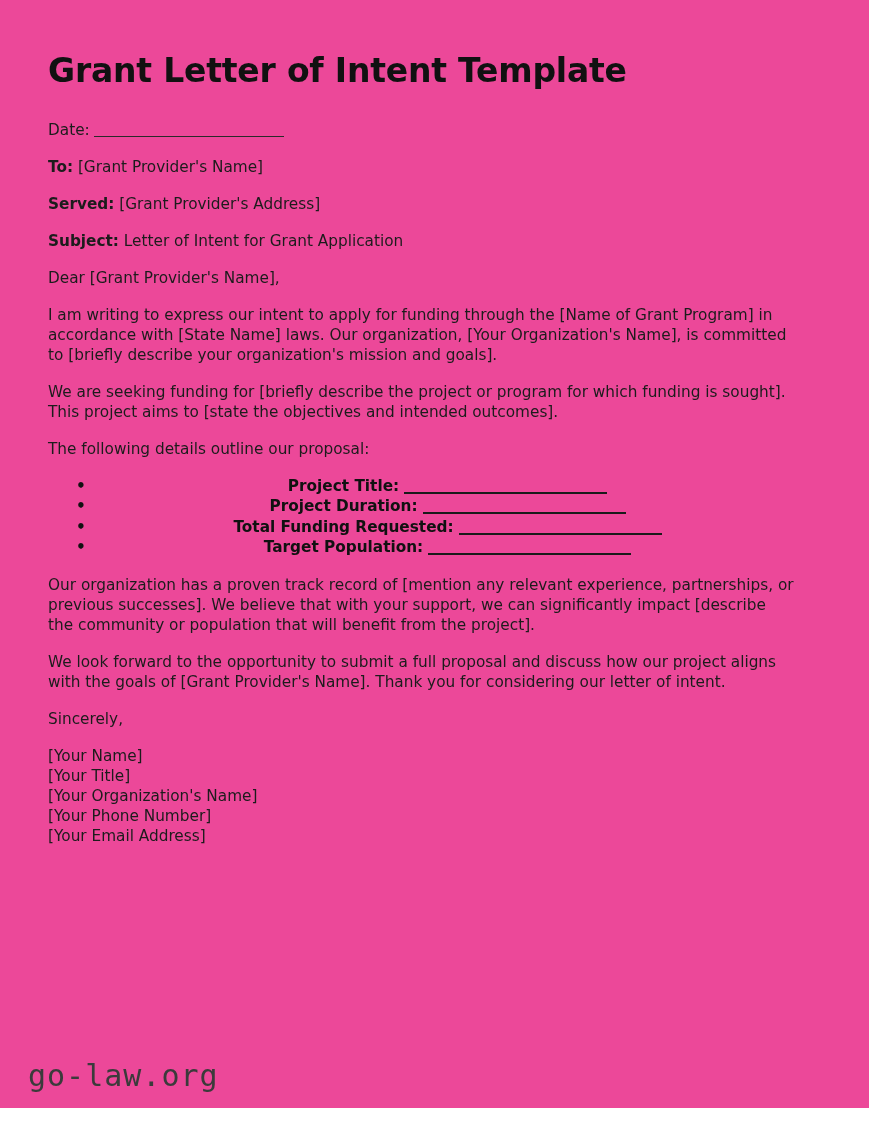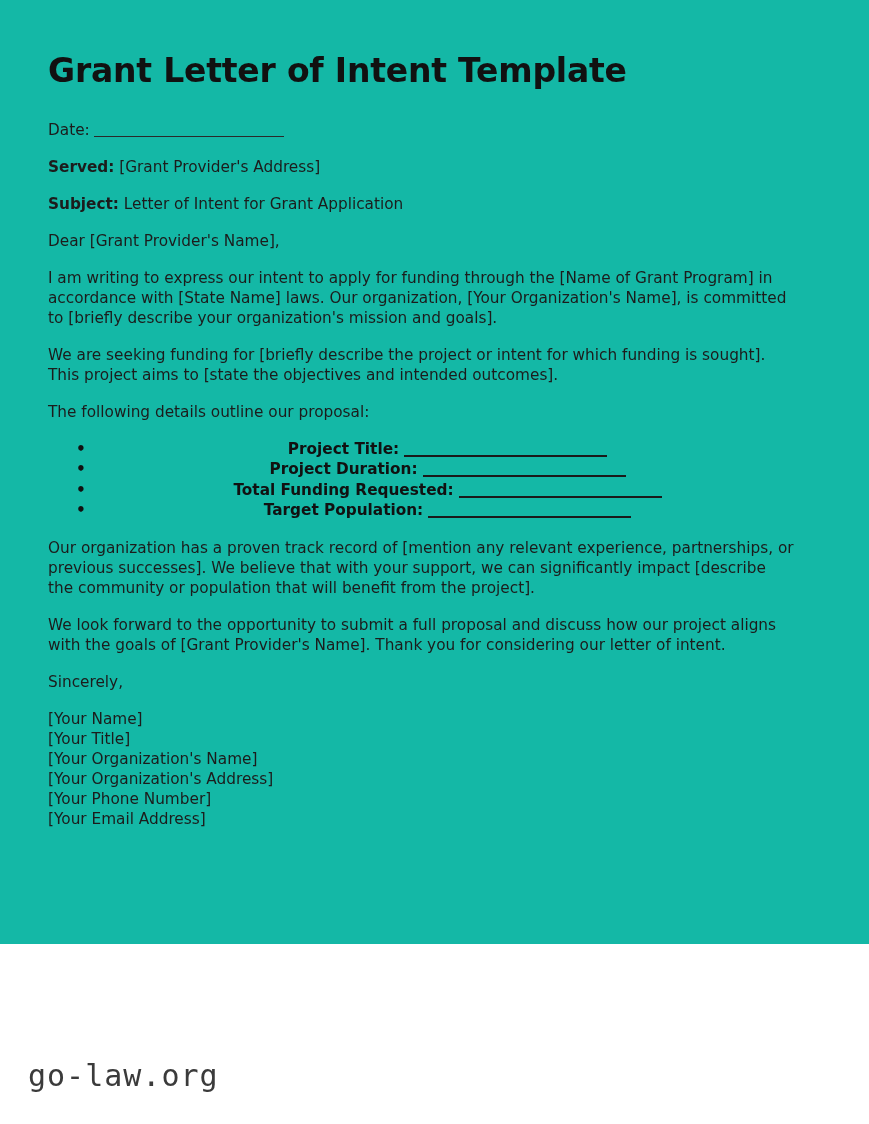--- a/index.html
+++ b/index.html
@@ -13,22 +13,22 @@
     height: 1124px;
     position: relative;
     font-family: "DejaVu Sans", "Liberation Sans", sans-serif;
     color: #1a1a1a;
     overflow: hidden;
   }
   .page {
     position: absolute;
     left: 0; top: 0;
     width: 869px;
-    height: 944px;
-    background: #14b8a6;
+    height: 1108px;
+    background: #ec4899;
     box-sizing: border-box;
   }
   .content {
     position: absolute;
     left: 48px;
     top: 52px;
     width: 755px;
   }
   h1.doc-title {
     font-size: 33px;
@@ -115,36 +115,40 @@
 
 <div class="page">
   <div class="content">
 
     <h1 class="doc-title">Grant Letter of Intent Template</h1>
 
     <p class="para">
       <span>Date:</span><span class="blank-inline blank-date"></span>
     </p>
 
+    <p class="para">
+      <span class="lbl">To:</span>
+      <span>[Grant Provider's Name]</span>
+    </p>
 
     <p class="para">
       <span class="lbl">Served:</span>
       <span>[Grant Provider's Address]</span>
     </p>
 
     <p class="para">
       <span class="lbl">Subject:</span>
       <span>Letter of Intent for Grant Application</span>
     </p>
 
     <p class="para">Dear [Grant Provider's Name],</p>
 
     <p class="para">I am writing to express our intent to apply for funding through the [Name of Grant Program] in accordance with [State Name] laws. Our organization, [Your Organization's Name], is committed to [briefly describe your organization's mission and goals].</p>
 
-    <p class="para">We are seeking funding for [briefly describe the project or intent for which funding is sought]. This project aims to [state the objectives and intended outcomes].</p>
+    <p class="para">We are seeking funding for [briefly describe the project or program for which funding is sought]. This project aims to [state the objectives and intended outcomes].</p>
 
     <p class="para">The following details outline our proposal:</p>
 
     <ul class="detail-list">
       <li>
         <span>Project Title:</span><span class="blank-bold bl-w1"></span>
       </li>
       <li>
         <span>Project Duration:</span><span class="blank-bold bl-w2"></span>
       </li>
@@ -159,21 +163,20 @@
     <p class="para">Our organization has a proven track record of [mention any relevant experience, partnerships, or previous successes]. We believe that with your support, we can significantly impact [describe the community or population that will benefit from the project].</p>
 
     <p class="para">We look forward to the opportunity to submit a full proposal and discuss how our project aligns with the goals of [Grant Provider's Name]. Thank you for considering our letter of intent.</p>
 
     <p class="para">Sincerely,</p>
 
     <div class="sig-block">
       <div class="sig-line">[Your Name]</div>
       <div class="sig-line">[Your Title]</div>
       <div class="sig-line">[Your Organization's Name]</div>
-      <div class="sig-line">[Your Organization's Address]</div>
       <div class="sig-line">[Your Phone Number]</div>
       <div class="sig-line">[Your Email Address]</div>
     </div>
 
   </div>
 
   <div class="watermark">go-law.org</div>
 </div>
 
 </body></html>

